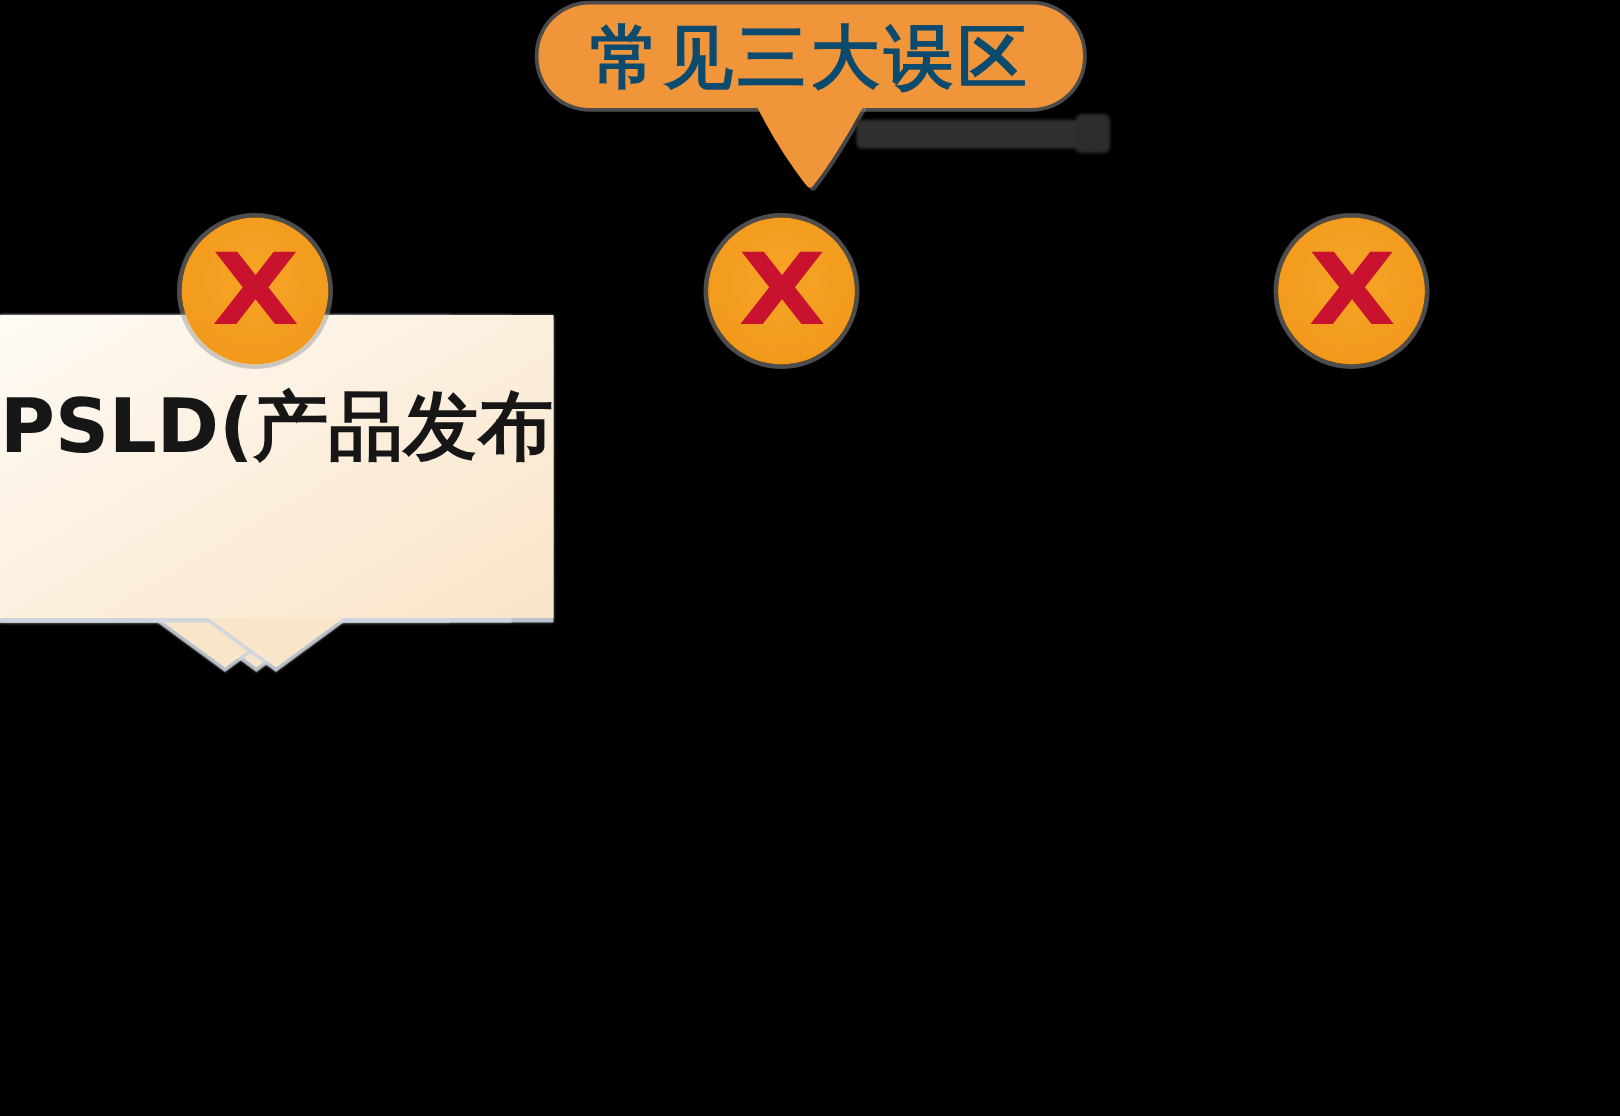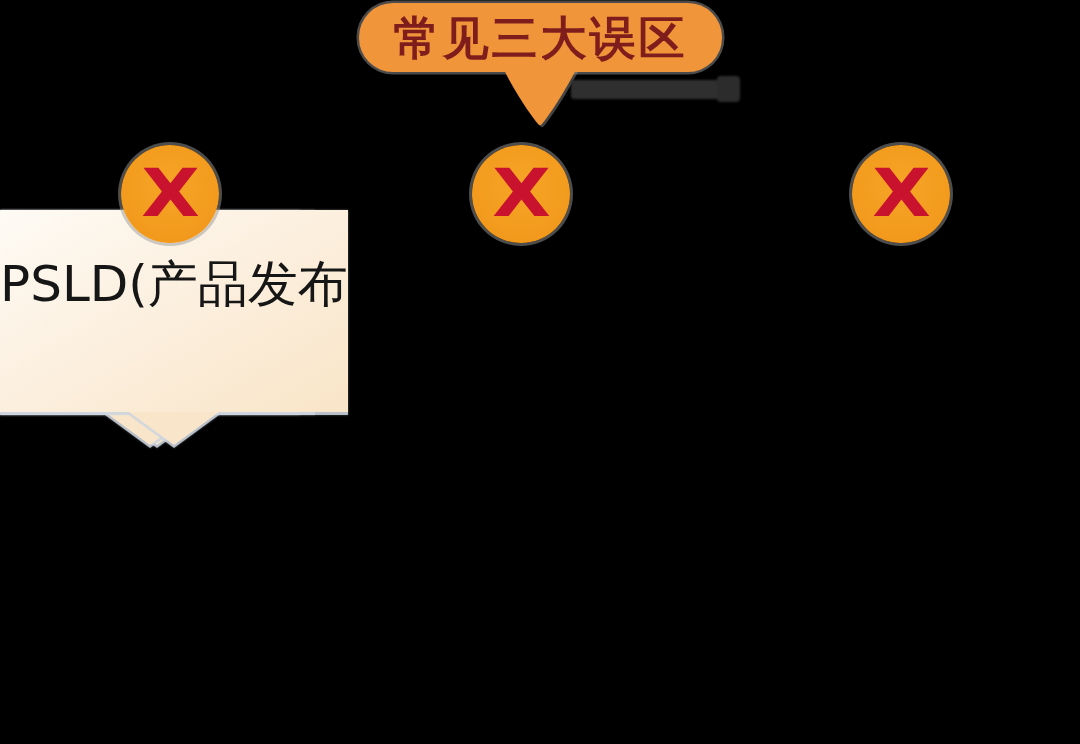--- a/index.html
+++ b/index.html
@@ -10,21 +10,21 @@
   }
   
   .bubble{
     position:absolute;left:359px;top:3px;width:363px;height:69px;
     background:var(--orange-bubble,#F0953A);
     border-radius:34px;
     box-shadow:0 0 0 2.5px rgba(150,150,150,.5);
     display:flex;align-items:center;justify-content:center;
   }
   .bubble-text{
-    color:#7f1d1d;font-size:46px;font-weight:bold;letter-spacing:3px;line-height:1;
+    color:#0c4a6e;font-size:46px;font-weight:bold;letter-spacing:3px;line-height:1;
   }
   .bubble-tail{
     position:absolute;left:498px;top:70px;width:84px;height:60px;
     filter:drop-shadow(2px 2px 0 rgba(150,150,150,.45));
   }
   
   .watermark{
     position:absolute;left:571px;top:80px;width:167px;height:19px;
     background:#2f2f2f;border-radius:3px;filter:blur(1.2px);
   }
@@ -47,21 +47,21 @@
   .card::after{ 
     content:"";position:absolute;bottom:-33px;width:0;height:0;
     border-left:45px solid transparent;border-right:45px solid transparent;
     border-top:33px solid #F9E6CA;
   }
   .card:nth-of-type(1)::after{left:125px;}
   .card:nth-of-type(2)::after{left:125px;}
   .card:nth-of-type(3)::after{left:149px;}
   .card-line{
     display:block;color:var(--text,#161616);
-    font-size:50px;line-height:64px;font-weight:400;
+    font-size:50px;line-height:64px;font-weight:700;
     white-space:nowrap;text-align:right;
   }
   
   .x-badge{
     position:absolute;top:145px;width:98px;height:98px;border-radius:50%;
     background:radial-gradient(circle at 50% 42%,#F6A526 0%,var(--orange-circle,#F2991C) 75%);
     box-shadow:0 0 0 3px rgba(153,153,153,.5);
     display:flex;align-items:center;justify-content:center;
   }
   .x-badge.b1{left:121px;}

